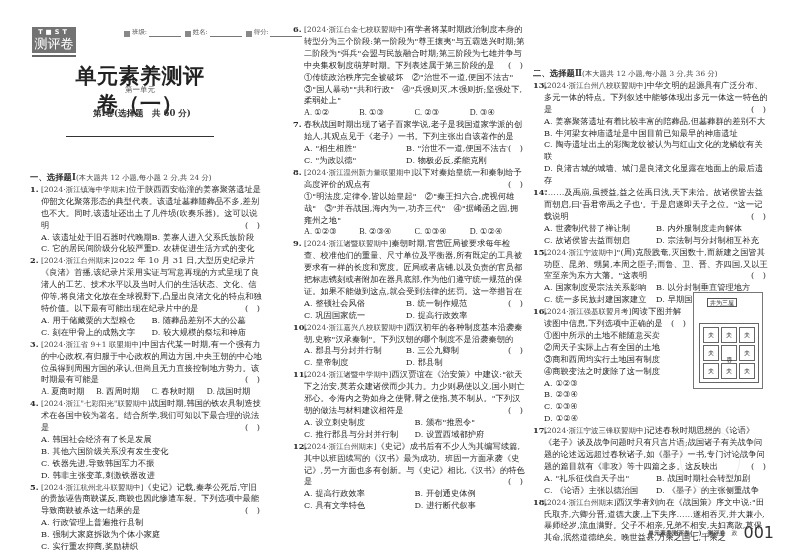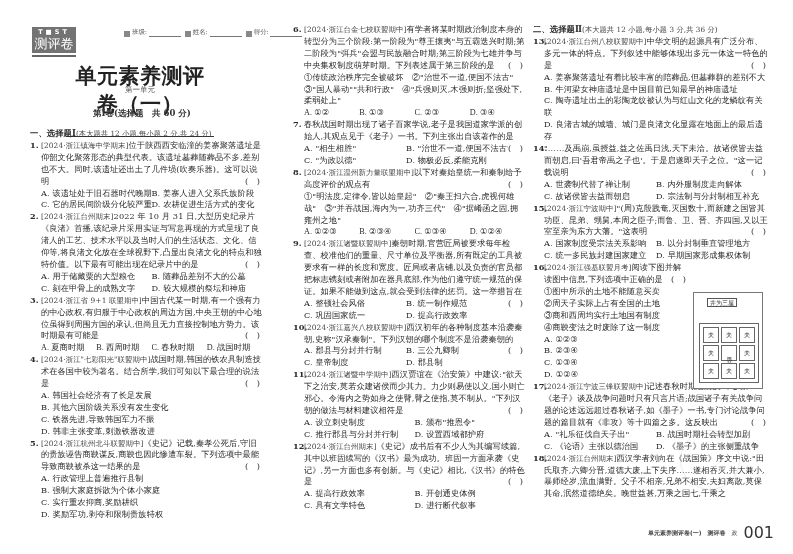--- a/index.html
+++ b/index.html
@@ -18,21 +18,21 @@
   .logo-underline { position: absolute; left: 32px; top: 55px; width: 44px; height: 1.5px; background: #666; }
   .info-fields { position: absolute; left: 124px; top: 28px; font-family: Liberation Serif, serif; font-size: 6.5px; color: #555; display: flex; gap: 4px; justify-content: center; }
   .info-field { display: flex; align-items: flex-end; }
   .info-field .blank { display: inline-block; width: 32px; border-bottom: 0.8px solid #777; margin-left: 2px; height: 7px; }
   .info-field .ic { display: inline-block; width: 6px; height: 6px; background: #888; margin-right: 2px; }
 
   .main-title { position: absolute; left: 66px; top: 62px; width: 148px; text-align: center; font-family: Liberation Sans, sans-serif; font-size: 21px; font-weight: bold; color: #222; letter-spacing: 0.5px; padding-bottom: 18px; border-bottom: 1.2px solid #333; }
   .sub-title { position: absolute; left: 66px; top: 85px; width: 148px; text-align: center; font-family: "DejaVu Sans", sans-serif; font-size: 7.5px; color: #555; }
   .section-header { position: absolute; left: 26px; top: 108px; width: 232px; text-align: center; font-size: 8.5px; font-weight: bold; color: #333; }
 
-  .part-title { font-weight: bold; font-size: 8.3px; }
+  .part-title { font-weight: bold; font-size: 8.3px; margin-top: 44px; }
   .part-title .note { font-weight: normal; font-size: 7.2px; color: #444; }
   .q { position: relative; padding-left: 11px; }
   .q .num { position: absolute; left: 0; top: 0; font-weight: bold; }
   .q .src { color: #444; font-size: 7.4px; }
   .bracket { float: right; padding-right: 2px; }
   .opts-2 { display: grid; grid-template-columns: 1fr 1fr; padding-left: 11px; }
   .opts-1 { padding-left: 11px; }
   .opt { white-space: nowrap; overflow: hidden; }
   .opts-4 { display: grid; grid-template-columns: 1fr 1fr 1fr 1fr; padding-left: 11px; font-family: Liberation Serif, serif; }
   .stmts { padding-left: 11px; }

